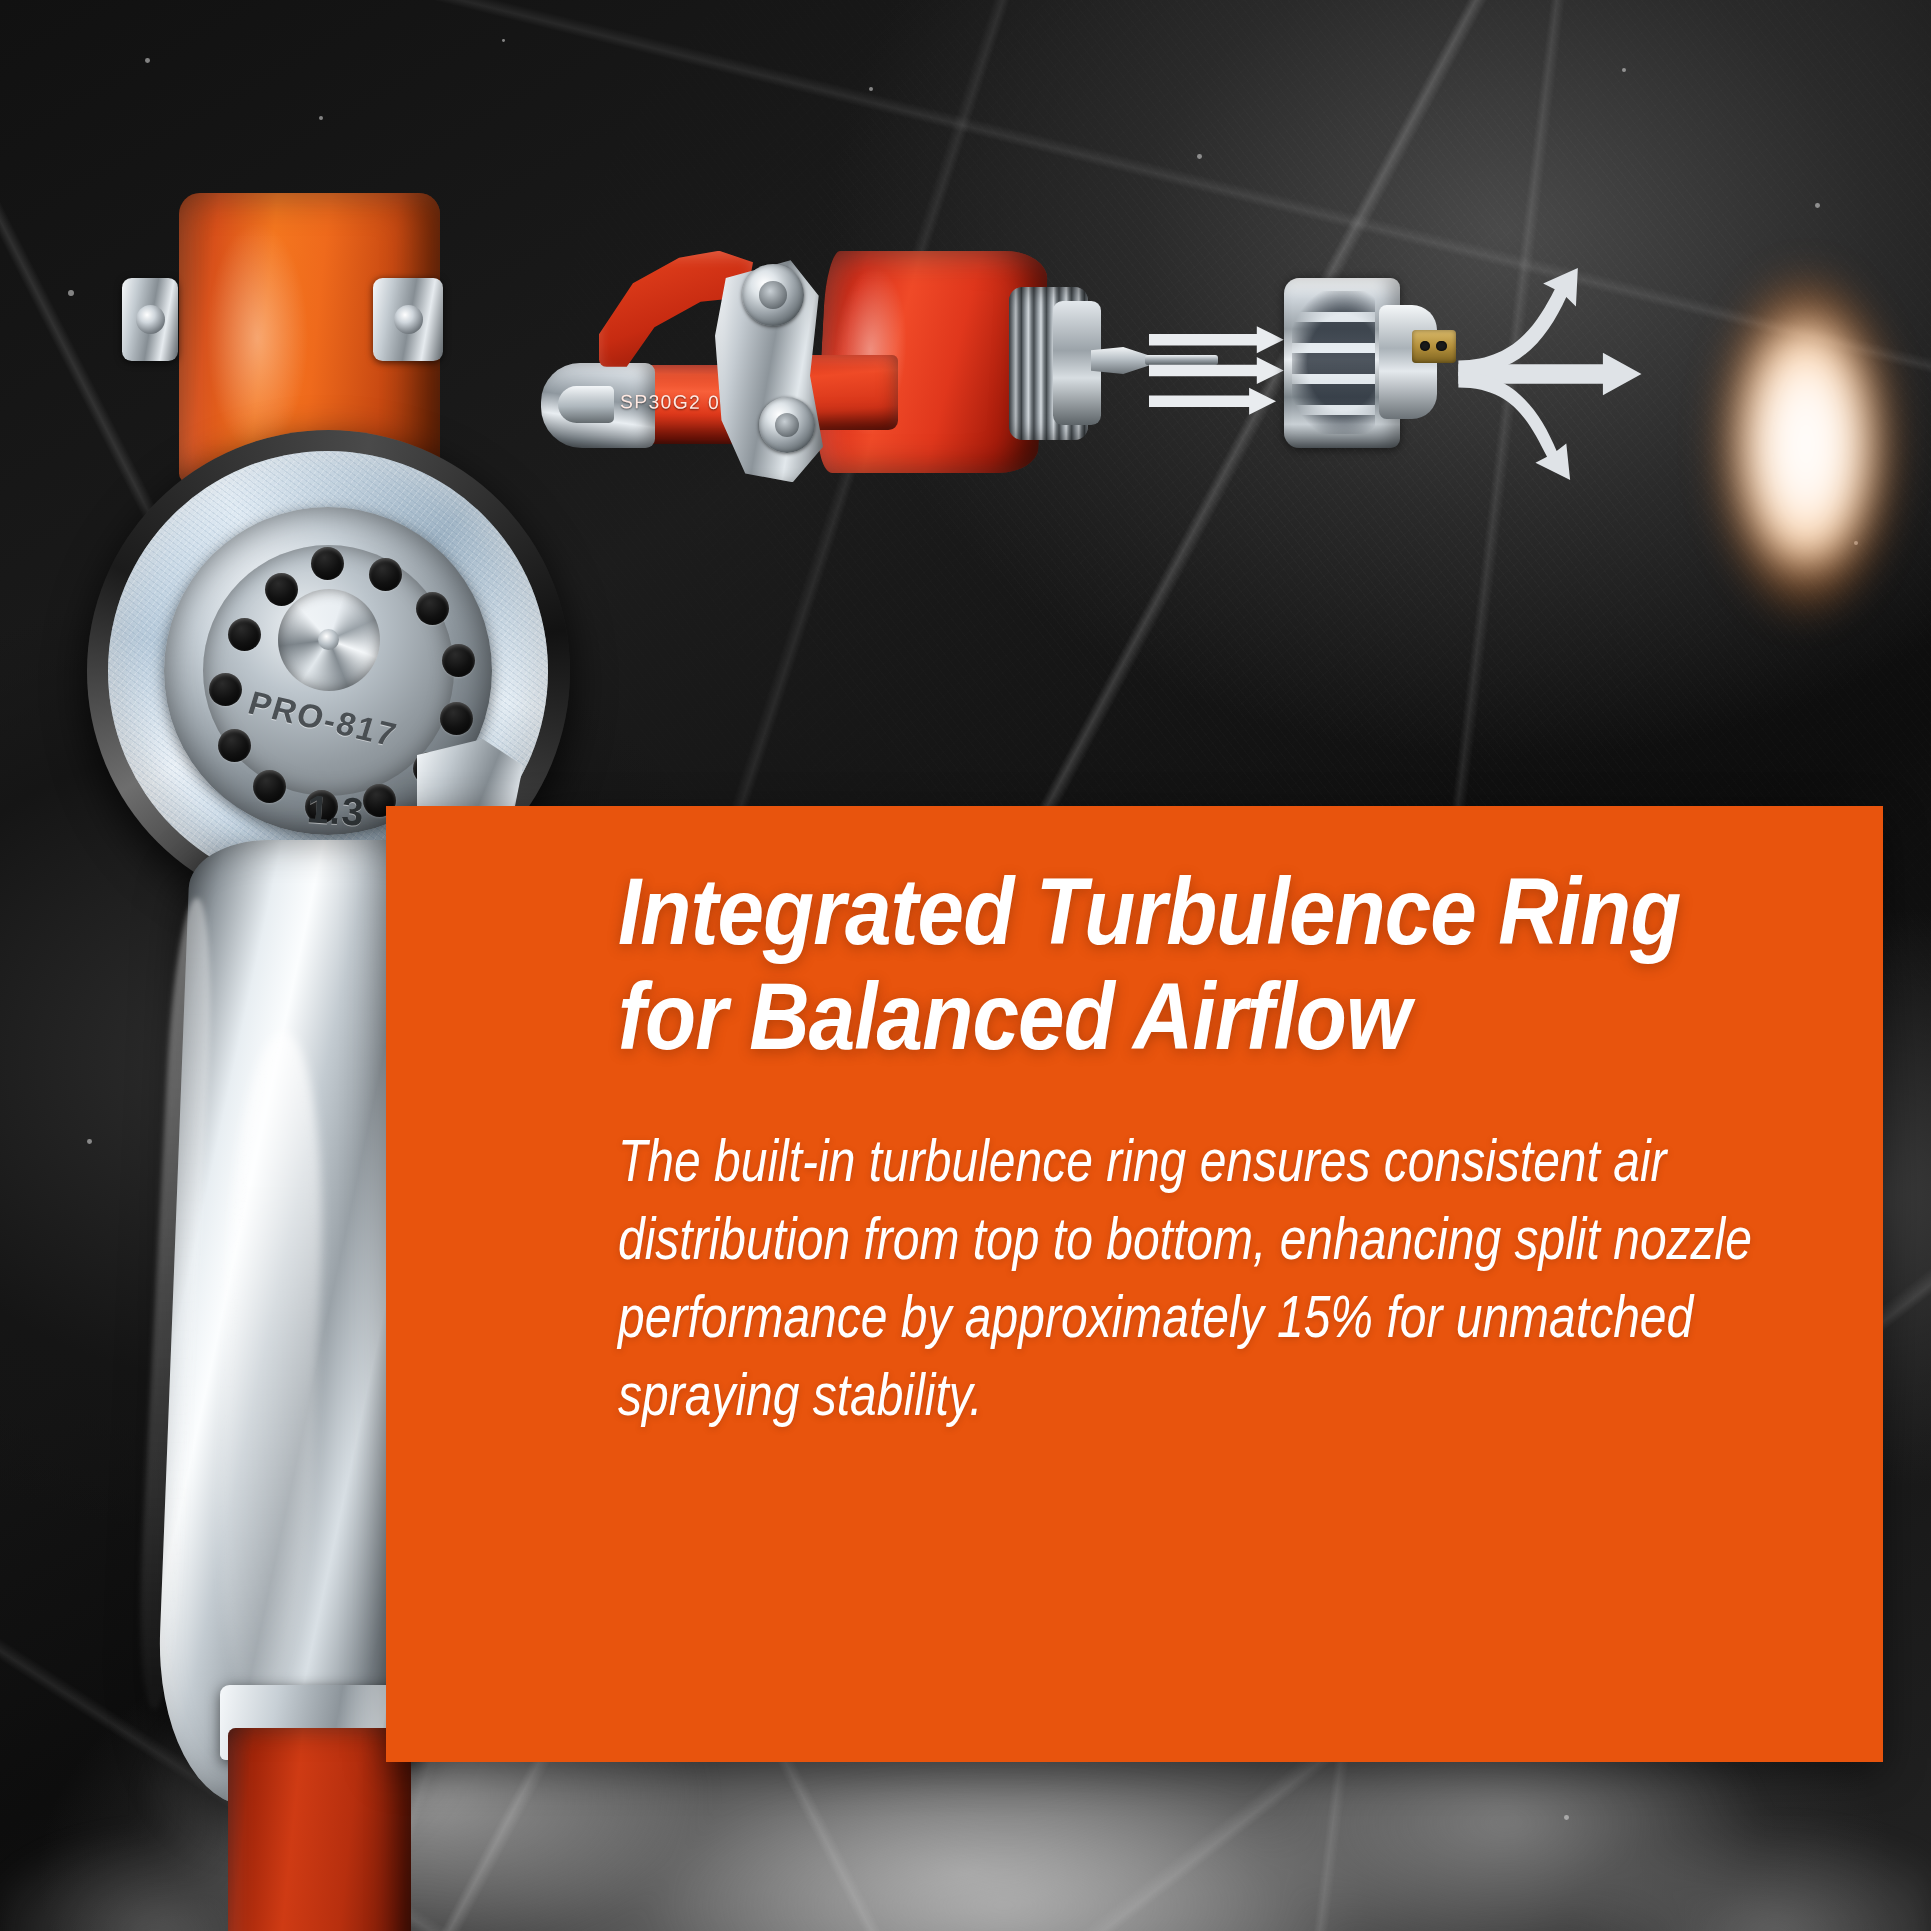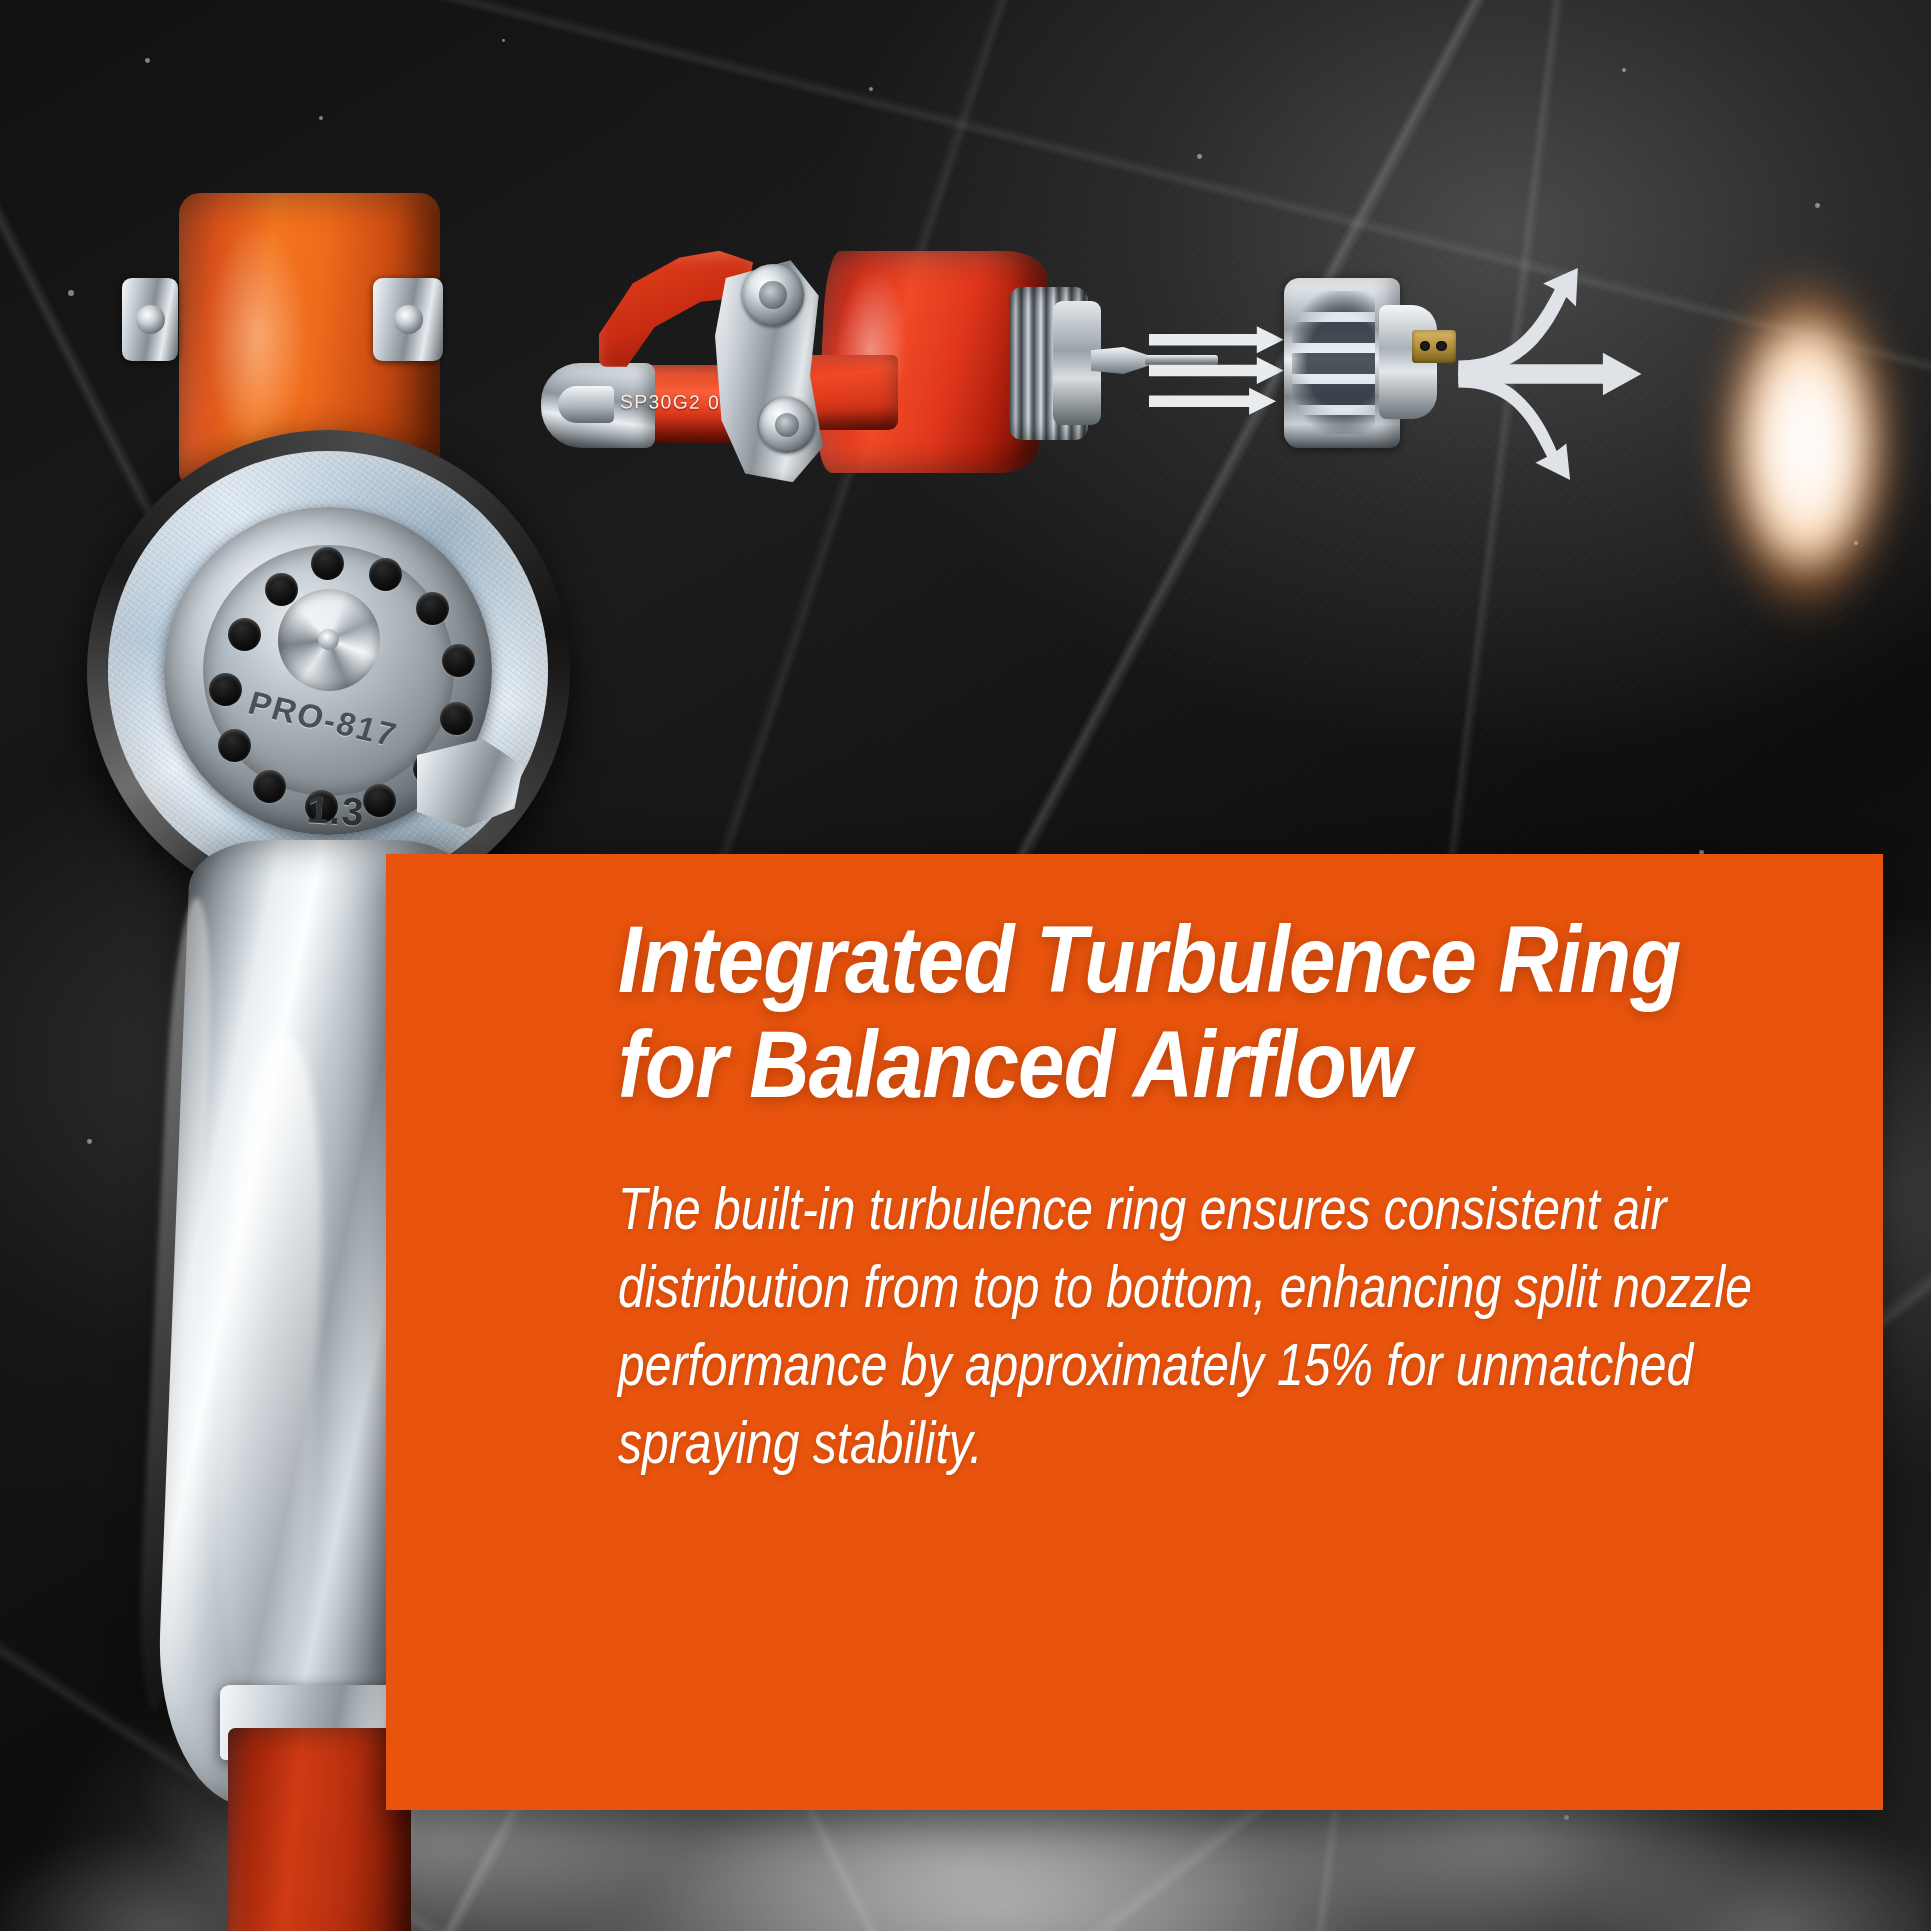--- a/index.html
+++ b/index.html
@@ -334,21 +334,20 @@
     background: linear-gradient(100deg,#f5f8fa 0%, #c8d0d6 28%, #8d959b 58%, #e4eaee 80%, #5f666b 100%);
     border-radius: 9.7px 9.7px 5.8px 5.8px;
     box-shadow: 0 3.9px 13.5px rgba(0,0,0,.55);
   }
 
   
   .panel {
     position:absolute; left:386px; top:806px; width:1497px; height:956px;
     background:#e8540d;
     box-shadow: 0 9.7px 39px rgba(0,0,0,.45);
-    margin-top: 48px;
   }
   .panel-inner {
     position:absolute; left:232px; top:53px; right:56px;
   }
   .panel-title {
     color:#fff;
     font-family:"Liberation Sans", sans-serif;
     font-size:95px; font-weight:700; font-style:italic;
     line-height:1.10; letter-spacing:-1px;
     transform: scaleX(.88); transform-origin: left center;

